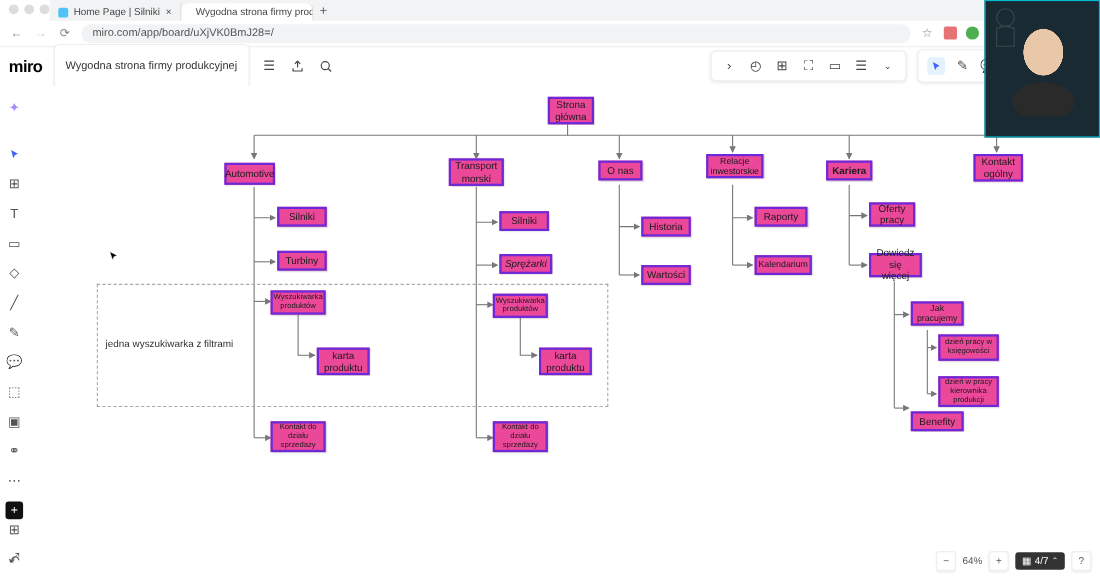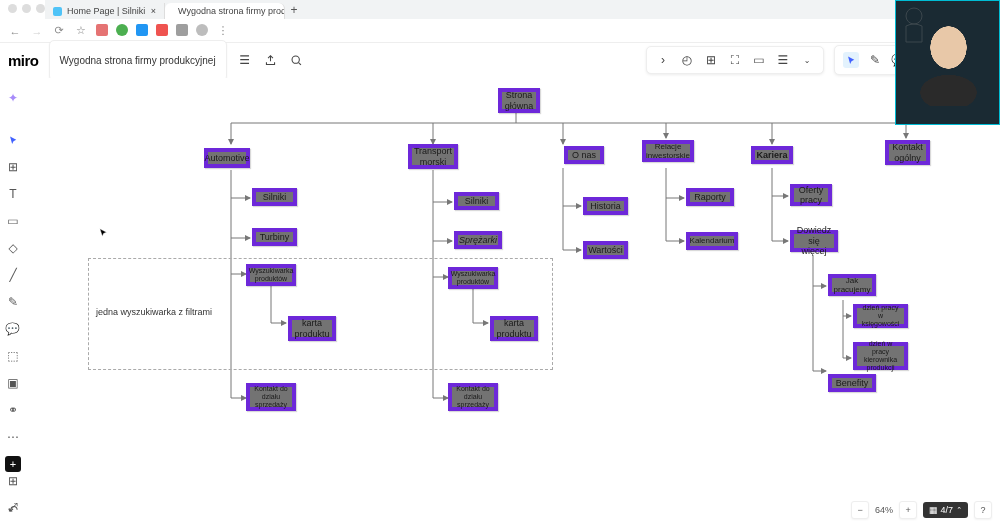--- a/index.html
+++ b/index.html
@@ -33,21 +33,21 @@
 
   
   .leftbar { position: absolute; top: 90px; left: 3px; width: 20px; display: flex; flex-direction: column; gap: 11px; align-items: center; }
   .tool { width: 16px; height: 16px; display: flex; align-items: center; justify-content: center; font-size: 12px; color: #555; cursor: pointer; }
   .tool.sel { color: #4262ff; }
   .tool.plus { background: #111; color: #fff; border-radius: 3px; font-size: 11px; }
   .leftbar-bottom { position: absolute; bottom: 10px; left: 3px; width: 20px; display: flex; flex-direction: column; gap: 10px; align-items: center; }
 
   
   .canvas { position: absolute; top: 78px; left: 28px; right: 0; bottom: 0; background: #fff; }
-  .node { position: absolute; background: #737373; border: 4px solid #6d28d9; font-size: 9px; color: #1a1a1a; display: flex; align-items: center; justify-content: center; text-align: center; padding: 2px 4px; line-height: 1.15; box-shadow: 1px 1px 1px rgba(0,0,0,0.15); }
+  .node { position: absolute; background: #ec4899; border: 2px solid #6d28d9; font-size: 9px; color: #1a1a1a; display: flex; align-items: center; justify-content: center; text-align: center; padding: 2px 4px; line-height: 1.15; box-shadow: 1px 1px 1px rgba(0,0,0,0.15); }
   .dashbox { position: absolute; border: 1px dashed #aaa; }
   .dashlabel { position: absolute; font-size: 9px; color: #333; }
   .conn { stroke: #777; stroke-width: 1; fill: none; }
   .arrowg { fill: #777; }
 
   
   .br-controls { position: absolute; bottom: 6px; right: 8px; display: flex; align-items: center; gap: 6px; font-size: 9px; color: #555; }
   .br-btn { width: 18px; height: 18px; background: #fff; border: 1px solid #eee; border-radius: 3px; display: flex; align-items: center; justify-content: center; box-shadow: 0 1px 2px rgba(0,0,0,0.05); }
   .br-pages { background: #333; color: #fff; border-radius: 3px; padding: 3px 6px; display: flex; align-items: center; gap: 3px; }
 
@@ -78,20 +78,21 @@
     <span>Wygodna strona firmy produ…</span>
 
   </div>
   <div class="tab-add">+</div>
 </div>
 
 <div class="addrrow">
   <div class="nav-icn">←</div>
   <div class="nav-icn" style="opacity:.4;">→</div>
   <div class="nav-icn">⟳</div>
+  <div class="addr"><span>miro.com/app/board/uXjVK0BmJ28=/</span></div>
   <div class="ext-icons">
     <div class="nav-icn">☆</div>
     <div class="ext" style="background:#e57373;border-radius:2px;"></div>
     <div class="ext" style="background:#4caf50;border-radius:50%;"></div>
     <div class="ext" style="background:#2196f3;border-radius:2px;"></div>
     <div class="ext" style="background:#ef5350;border-radius:2px;"></div>
     <div class="ext" style="background:#9e9e9e;border-radius:2px;"></div>
     <div class="nav-icn" style="background:#bdbdbd;border-radius:50%;width:12px;height:12px;"></div>
     <div class="nav-icn">⋮</div>
   </div>
@@ -231,21 +232,21 @@
   <div class="node" style="left:260px;top:238px;width:48px;height:25px;">karta produktu</div>
   <div class="node" style="left:218px;top:305px;width:50px;height:28px;font-size:7px;">Kontakt do działu sprzedaży</div>
 
   <div class="node" style="left:380px;top:66px;width:50px;height:25px;">Transport morski</div>
   <div class="node" style="left:426px;top:114px;width:45px;height:18px;">Silniki</div>
   <div class="node" style="left:426px;top:153px;width:48px;height:18px;font-style:italic;">Sprężarki</div>
   <div class="node" style="left:420px;top:189px;width:50px;height:22px;font-size:7px;">Wyszukiwarka produktów</div>
   <div class="node" style="left:462px;top:238px;width:48px;height:25px;">karta produktu</div>
   <div class="node" style="left:420px;top:305px;width:50px;height:28px;font-size:7px;">Kontakt do działu sprzedaży</div>
 
-  <div class="node" style="left:516px;top:68px;width:40px;height:18px;margin-left:20px;">O nas</div>
+  <div class="node" style="left:516px;top:68px;width:40px;height:18px;">O nas</div>
   <div class="node" style="left:555px;top:119px;width:45px;height:18px;">Historia</div>
   <div class="node" style="left:555px;top:163px;width:45px;height:18px;">Wartości</div>
 
   <div class="node" style="left:614px;top:62px;width:52px;height:22px;font-size:8px;">Relacje inwestorskie</div>
   <div class="node" style="left:658px;top:110px;width:48px;height:18px;">Raporty</div>
   <div class="node" style="left:658px;top:154px;width:52px;height:18px;font-size:8px;">Kalendarium</div>
 
   <div class="node" style="left:723px;top:68px;width:42px;height:18px;font-weight:bold;">Kariera</div>
   <div class="node" style="left:762px;top:106px;width:42px;height:22px;">Oferty pracy</div>
   <div class="node" style="left:762px;top:152px;width:48px;height:22px;">Dowiedz się więcej</div>

